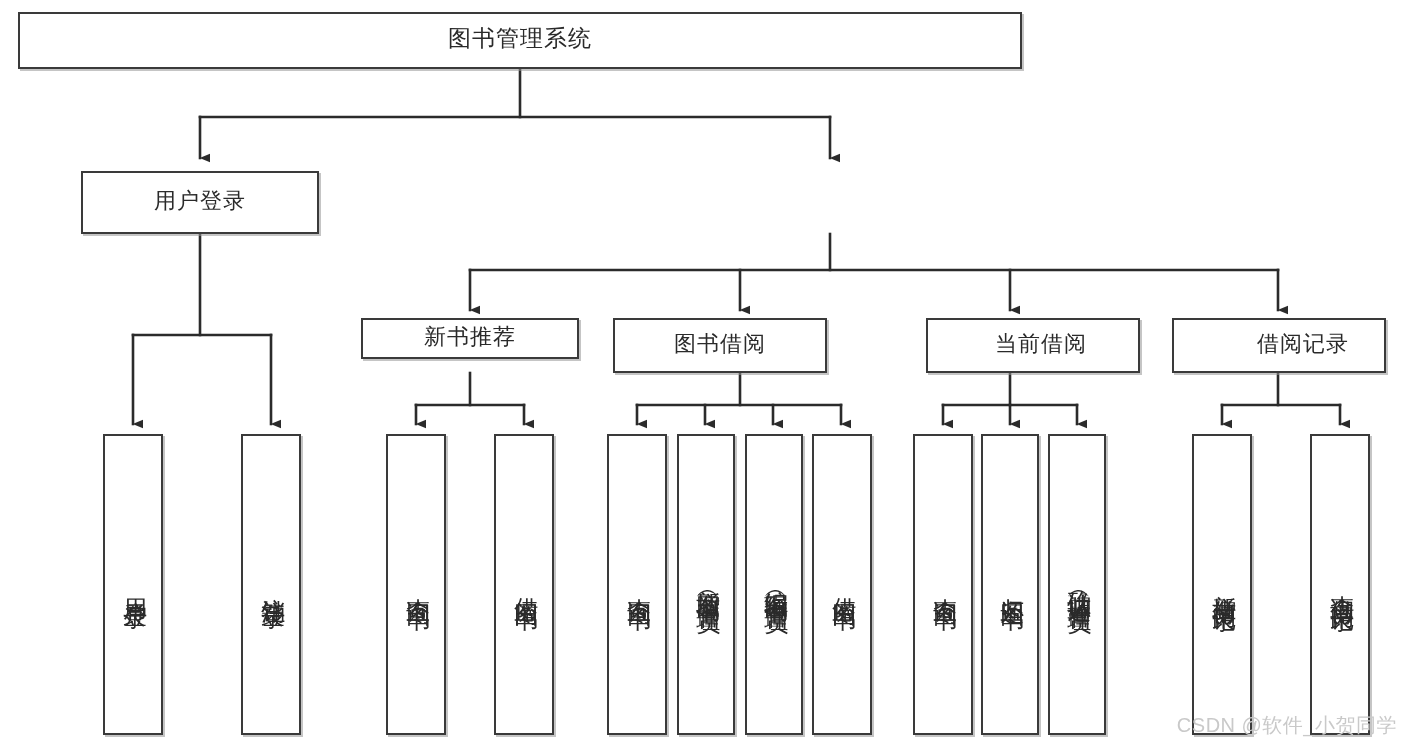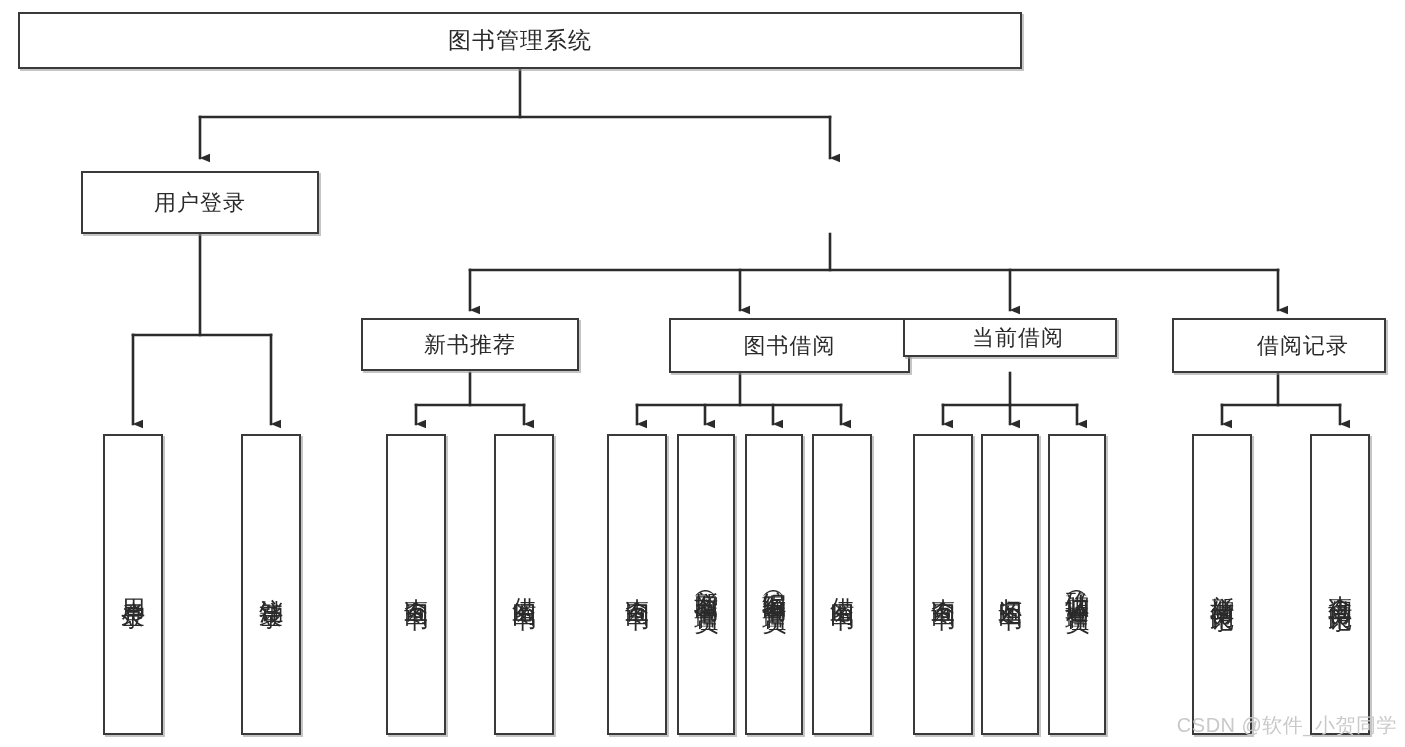--- a/index.html
+++ b/index.html
@@ -4,21 +4,21 @@
 <style>
   html,body{margin:0;padding:0;background:#ffffff;}
   body{width:1405px;height:747px;overflow:hidden;
        font-family:"Liberation Sans","DejaVu Sans",sans-serif;}
   #stage{position:relative;width:1405px;height:747px;background:#fff;}
   svg.wires{position:absolute;left:0;top:0;width:1405px;height:747px;overflow:visible;}
   .node{position:absolute;box-sizing:border-box;background:#ffffff;
         border:2px solid #3a3a3a;display:flex;align-items:center;justify-content:center;
         color:#2a2a2a;}
   .node.shadow{box-shadow:2px 2px 0 0 rgba(150,150,150,.55);}
-  .node .lbl{display:block;text-align:left;line-height:1.05;white-space:nowrap;}
+  .node .lbl{display:block;text-align:left;line-height:1.05;white-space:nowrap;font-family:Liberation Mono, monospace;}
   .node.h .lbl{font-size:22px;letter-spacing:1px;}
   .node.root .lbl{font-size:23px;letter-spacing:1px;}
   .node.v{align-items:center;justify-content:center;}
   .node.v .lbl{writing-mode:vertical-rl;text-orientation:upright;
                font-size:24px;line-height:1.18;letter-spacing:3px;white-space:nowrap;}
   .wm{position:absolute;right:8px;bottom:8px;font-size:20px;color:#c9c9c9;
       letter-spacing:.5px;white-space:nowrap;pointer-events:none;}
 </style>
 </head>
 <body>
@@ -76,27 +76,27 @@
   </svg>
 
   <div class="node h root shadow" style="left:18px;top:12px;width:1004px;height:57px;">
     <span class="lbl">图书管理系统</span>
   </div>
 
   <div class="node h shadow" style="left:81px;top:171px;width:238px;height:63px;">
     <span class="lbl">用户登录</span>
   </div>
 
-  <div class="node h shadow" style="left:361px;top:318px;width:218px;height:53px;">
+  <div class="node h shadow" style="left:361px;top:318px;width:218px;height:41px;">
     <span class="lbl">新书推荐</span>
   </div>
-  <div class="node h shadow" style="left:669px;top:318px;width:241px;height:55px;">
+  <div class="node h shadow" style="left:613px;top:318px;width:214px;height:55px;">
     <span class="lbl">图书借阅</span>
   </div>
-  <div class="node h shadow" style="left:903px;top:318px;width:214px;height:39px;padding-left:16px;">
+  <div class="node h shadow" style="left:926px;top:318px;width:214px;height:55px;padding-left:16px;">
     <span class="lbl">当前借阅</span>
   </div>
   <div class="node h shadow" style="left:1172px;top:318px;width:214px;height:55px;padding-left:48px;">
     <span class="lbl">借阅记录</span>
   </div>
 
   <div class="node v shadow" style="left:103px;top:434px;width:60px;height:301px;">
     <span class="lbl">用户登录</span>
   </div>
   <div class="node v shadow" style="left:241px;top:434px;width:60px;height:301px;">

